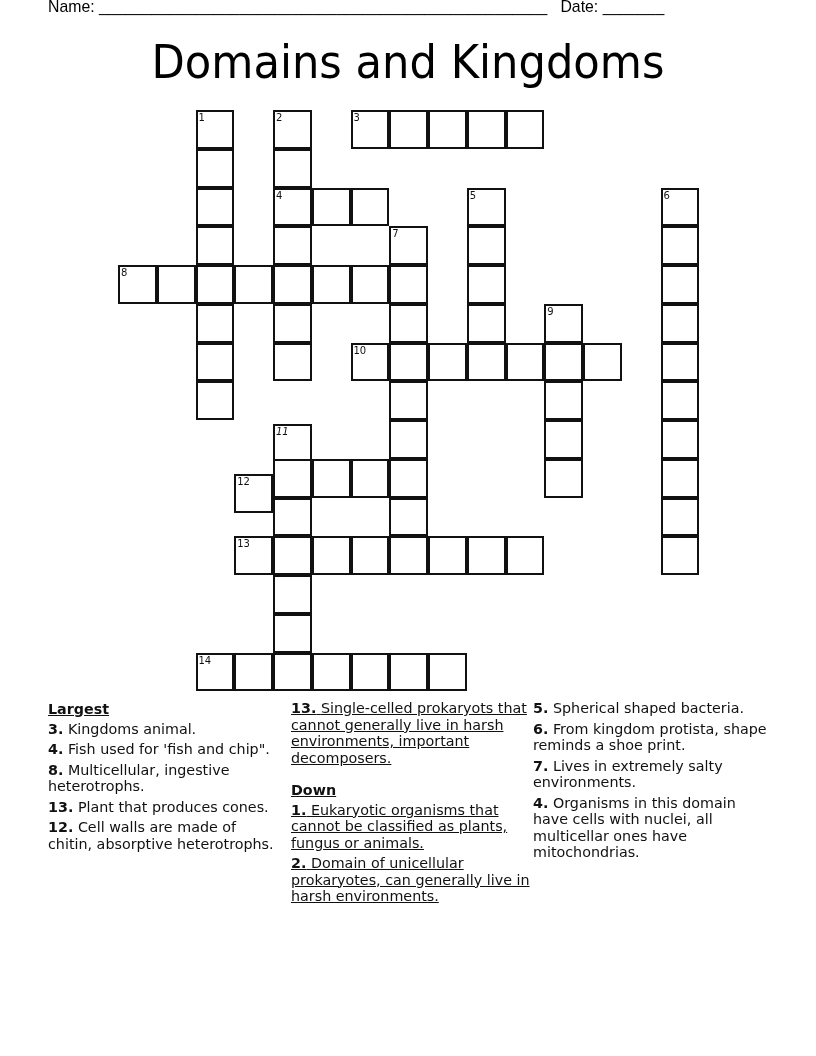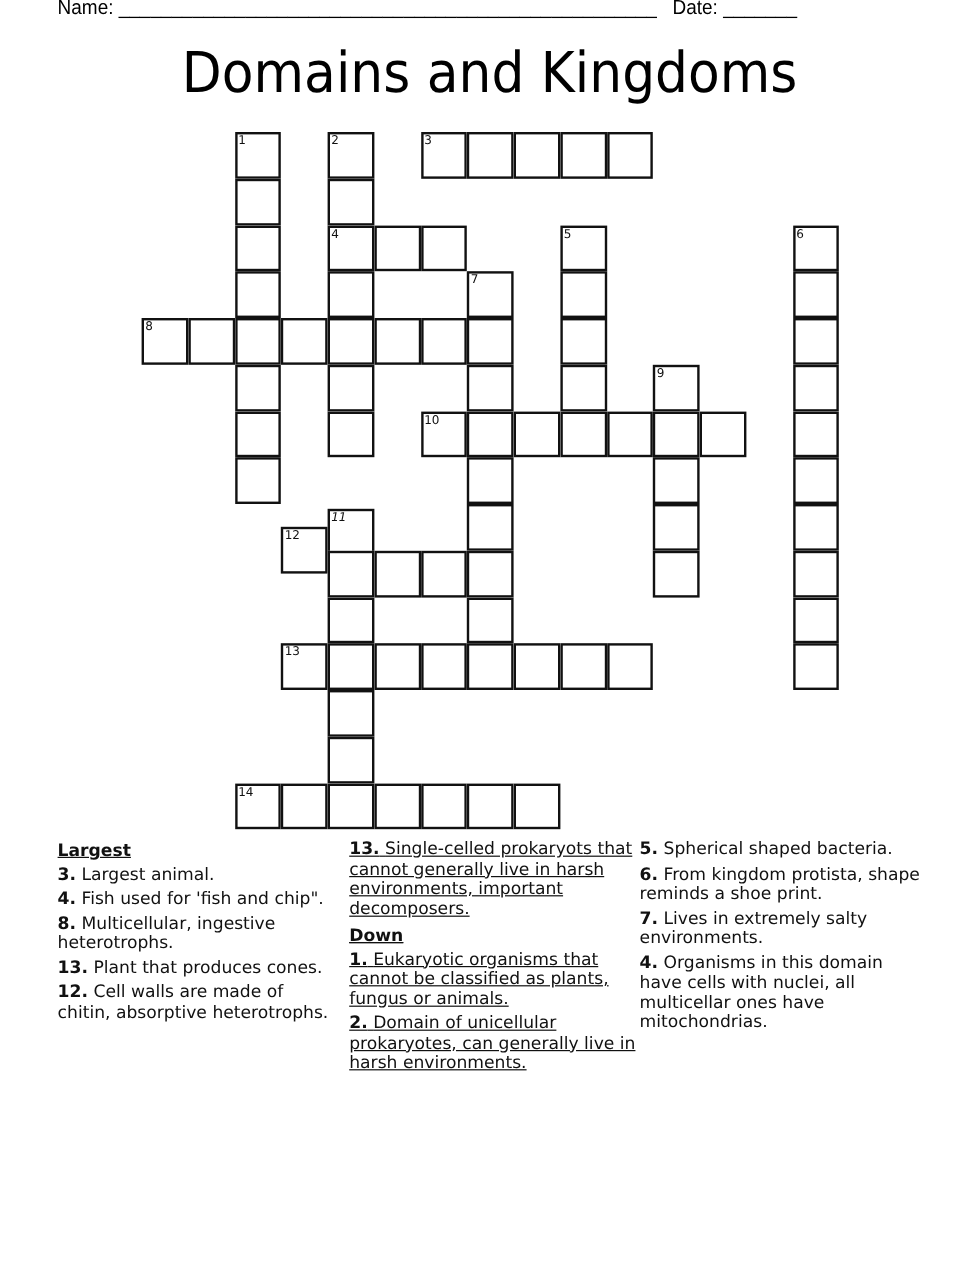--- a/index.html
+++ b/index.html
@@ -73,21 +73,21 @@
     }
     .col1 { left: 48px; width: 235px; }
     .col2 { left: 291px; width: 240px; text-decoration: underline; }
     .col3 { left: 533px; width: 240px; }
     .section-head {
       font-weight: bold;
       text-decoration: underline;
       margin-top: 1px;
       margin-bottom: 3px;
     }
-    .col2 .section-head { margin-top: 6px; }
+    .col2 .section-head { margin-top: 16px; }
     .clue {
       margin-bottom: 4px;
     }
     .clue .cn { font-weight: bold; }
   </style>
 </head>
 <body>
 
 <div class="header-line"><span>Name:</span> <span>___________________________________________________</span><span class="gap"></span><span>Date:</span> <span>_______</span></div>
 
@@ -176,21 +176,21 @@
     <div class="cell" style="left: 583px; top: 342.5px;"></div>
     <div class="cell" style="left: 273px; top: 424px; font-style: italic;">
       <span class="num">11</span>
     </div>
     <div class="cell" style="left: 273px; top: 458.75px;"></div>
     <div class="cell" style="left: 273px; top: 497.5px;"></div>
     <div class="cell" style="left: 273px; top: 536.25px;"></div>
     <div class="cell" style="left: 273px; top: 575px;"></div>
     <div class="cell" style="left: 273px; top: 613.75px;"></div>
     <div class="cell" style="left: 273px; top: 652.5px;"></div>
-    <div class="cell" style="left: 234.25px; top: 439px;">
+    <div class="cell" style="left: 234.25px; top: 474px;">
       <span class="num">12</span>
     </div>
     <div class="cell" style="left: 311.75px; top: 458.75px;"></div>
     <div class="cell" style="left: 350.5px; top: 458.75px;"></div>
     <div class="cell" style="left: 234.25px; top: 536.25px;">
       <span class="num">13</span>
     </div>
     <div class="cell" style="left: 311.75px; top: 536.25px;"></div>
     <div class="cell" style="left: 350.5px; top: 536.25px;"></div>
     <div class="cell" style="left: 428px; top: 536.25px;"></div>
@@ -201,21 +201,21 @@
     </div>
     <div class="cell" style="left: 234.25px; top: 652.5px;"></div>
     <div class="cell" style="left: 311.75px; top: 652.5px;"></div>
     <div class="cell" style="left: 350.5px; top: 652.5px;"></div>
     <div class="cell" style="left: 389.25px; top: 652.5px;"></div>
     <div class="cell" style="left: 428px; top: 652.5px;"></div>
   </div>
 
 <div class="clues col1">
   <div class="section-head">Largest</div>
-  <div class="clue"><span class="cn">3.</span> <span>Largest animal.</span></div>
+  <div class="clue"><span class="cn">3.</span> <span>Kingdoms animal.</span></div>
   <div class="clue"><span class="cn">4.</span> <span>Fish used for 'fish and chip".</span></div>
   <div class="clue"><span class="cn">8.</span> <span>Multicellular, ingestive heterotrophs.</span></div>
   <div class="clue"><span class="cn">13.</span> <span>Plant that produces cones.</span></div>
   <div class="clue"><span class="cn">12.</span> <span>Cell walls are made of chitin, absorptive heterotrophs.</span></div>
 </div>
 
 <div class="clues col2">
   <div class="clue"><span class="cn">13.</span> <span>Single-celled prokaryots that cannot generally live in harsh environments, important decomposers.</span></div>
   <div class="section-head">Down</div>
   <div class="clue"><span class="cn">1.</span> <span>Eukaryotic organisms that cannot be classified as plants, fungus or animals.</span></div>

